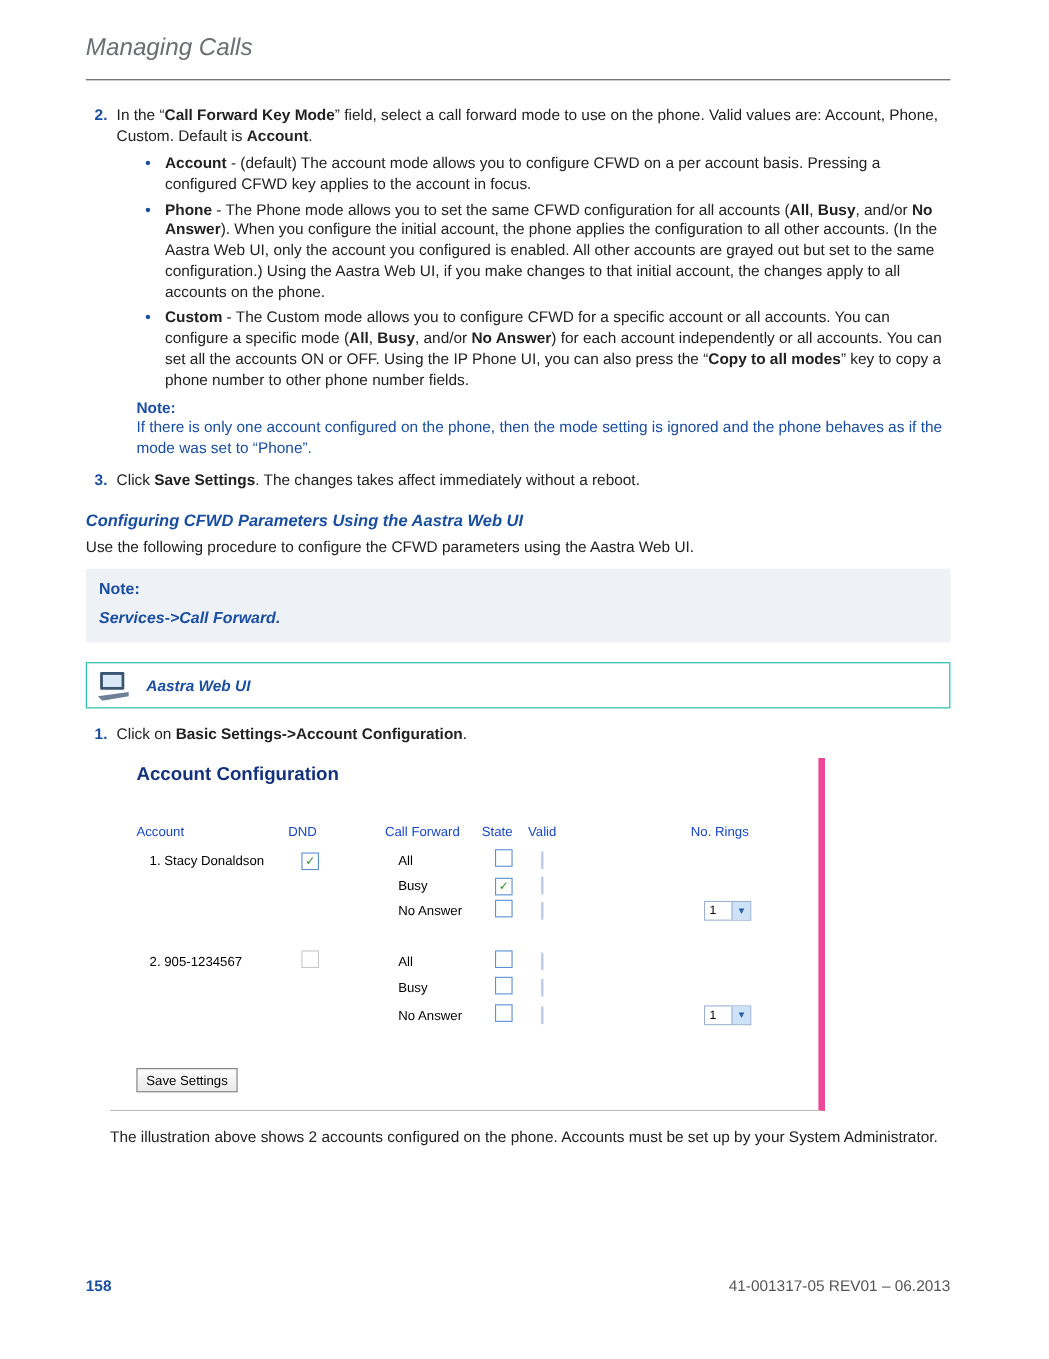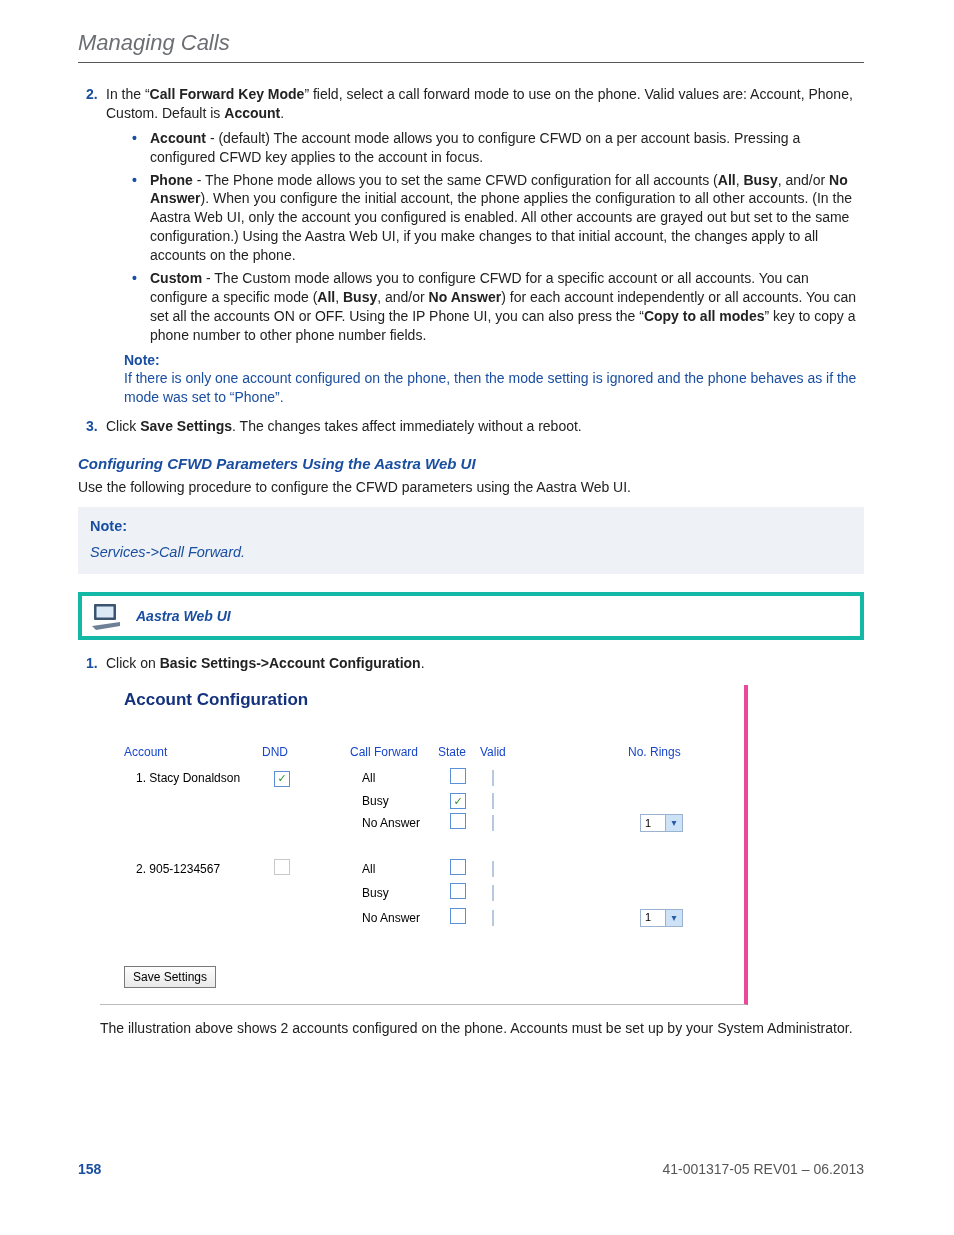--- a/index.html
+++ b/index.html
@@ -13,21 +13,21 @@
     width: 954px;
     height: 1235px;
     box-sizing: border-box;
     padding: 30px 90px 0 78px;
     position: relative;
   }
   .running-head {
     font-style: italic;
     font-size: 22px;
     color: #6b6e72;
-    padding-bottom: 6px;
+    padding-bottom: 16px;
     margin-bottom: 22px;
     border-bottom: 1px solid #555;
   }
   .body-text {
     font-size: 14px;
     line-height: 1.35;
     color: #222;
   }
   ol.main { list-style: none; padding: 0; margin: 0 0 0 8px; }
   ol.main > li { position: relative; padding-left: 20px; margin-bottom: 6px; }
@@ -41,39 +41,39 @@
   .subhead { font-weight: 700; font-style: italic; color: #1a4ea0; font-size: 15px; margin-top: 18px; }
   .note-box {
     background: #eef2f6;
     padding: 10px 12px 12px 12px;
     margin: 10px 0 0 0;
     color: #1a4ea0;
     font-size: 14.5px;
     line-height: 1.35;
   }
   .note-box .nb-label { font-weight: 700; display: block; margin-bottom: 2px; }
-  .path-line { font-weight: 400; font-style: italic; color: #1a4ea0; margin-top: 6px; }
+  .path-line { font-weight: 700; font-style: italic; color: #1a4ea0; margin-top: 6px; }
   .webui-bar {
-    border: 4px solid #14b8a6;
+    border: 1px solid #14b8a6;
     margin-top: 18px;
     display: flex;
     align-items: center;
     gap: 12px;
     padding: 6px 8px;
   }
   .webui-bar .icon {
     width: 34px;
     height: 28px;
     position: relative;
   }
   .webui-bar .icon svg { display: block; }
   .webui-bar .label { font-weight: 700; font-style: italic; color: #1a4ea0; font-size: 14px; }
   .figure {
     margin: 12px 0 14px 22px;
-    border-right: 4px solid #ec4899;
+    border-right: 6px solid #ec4899;
     border-bottom: 1px solid #bbb;
     padding: 2px 0 16px 24px;
     width: 620px;
     font-family: Arial, sans-serif;
     font-size: 12px;
   }
   .figure h3 {
     color: #13317c;
     font-size: 17px;
     font-weight: 700;

